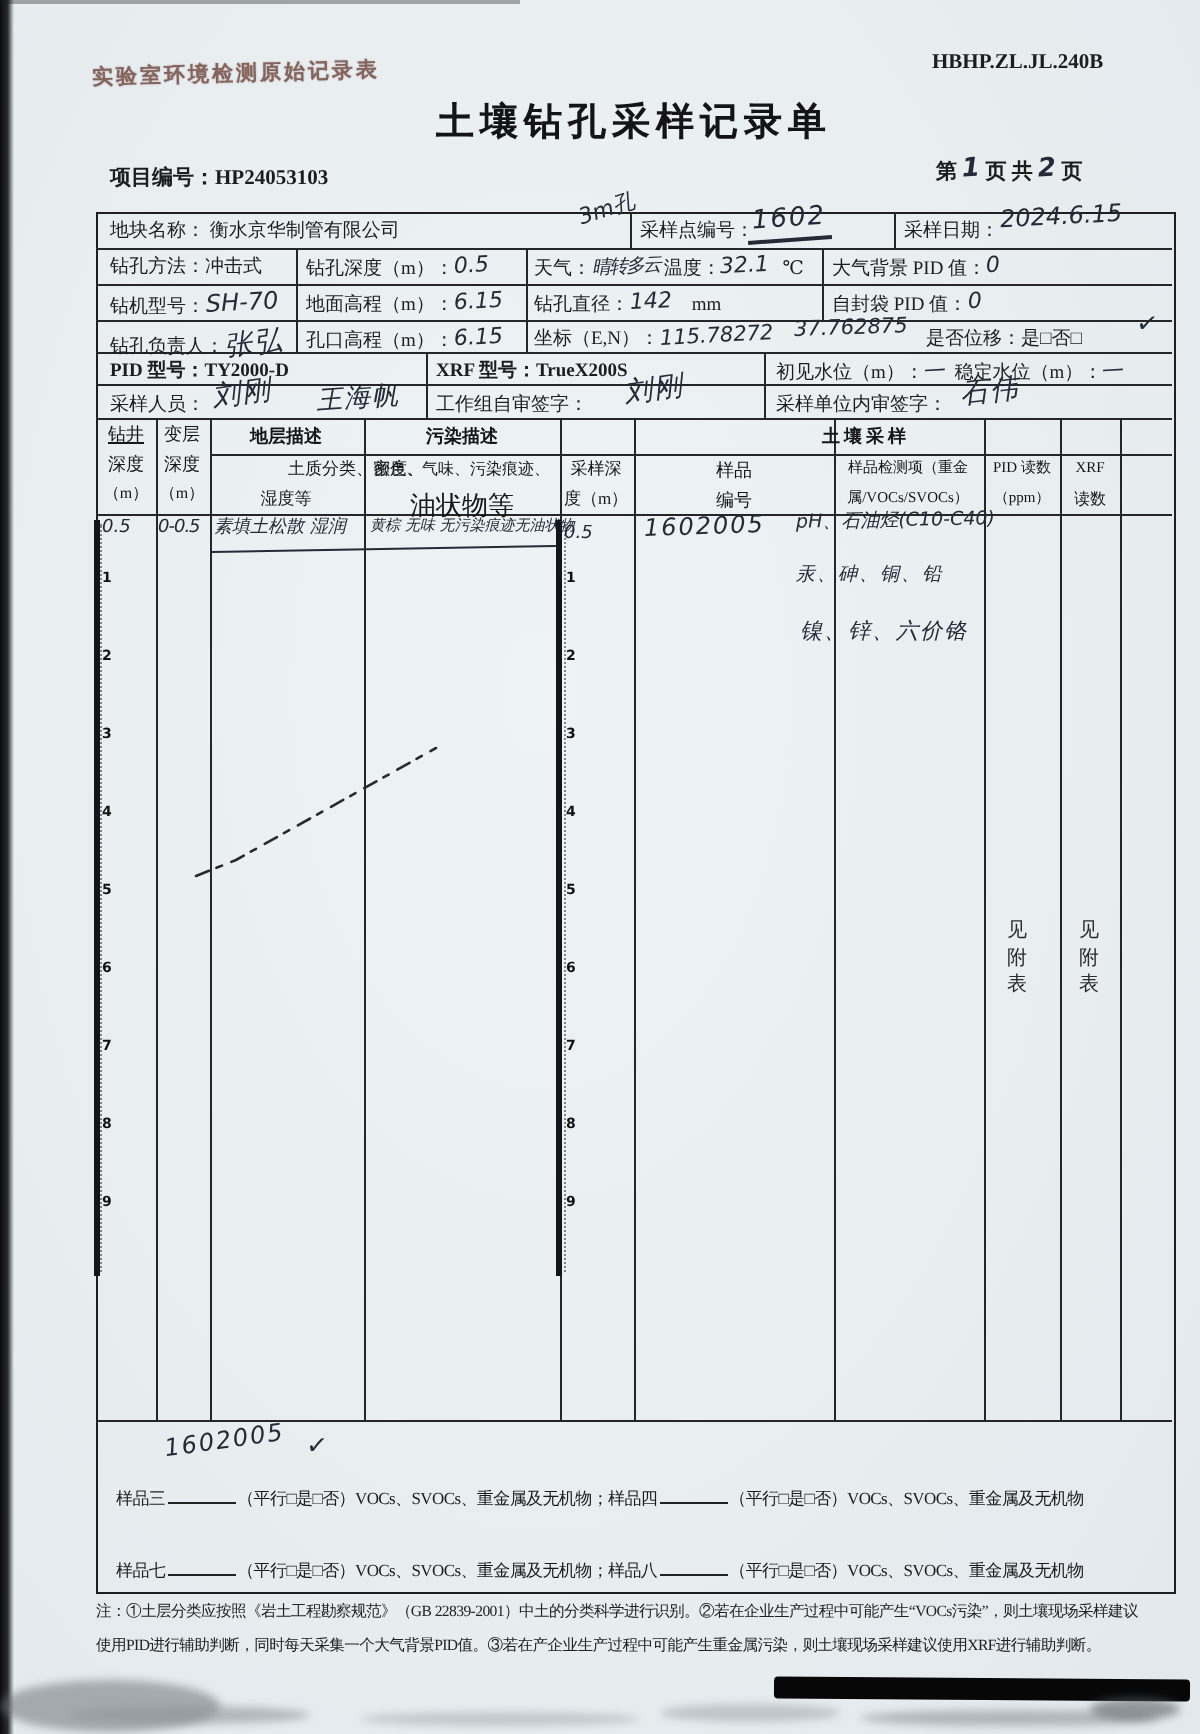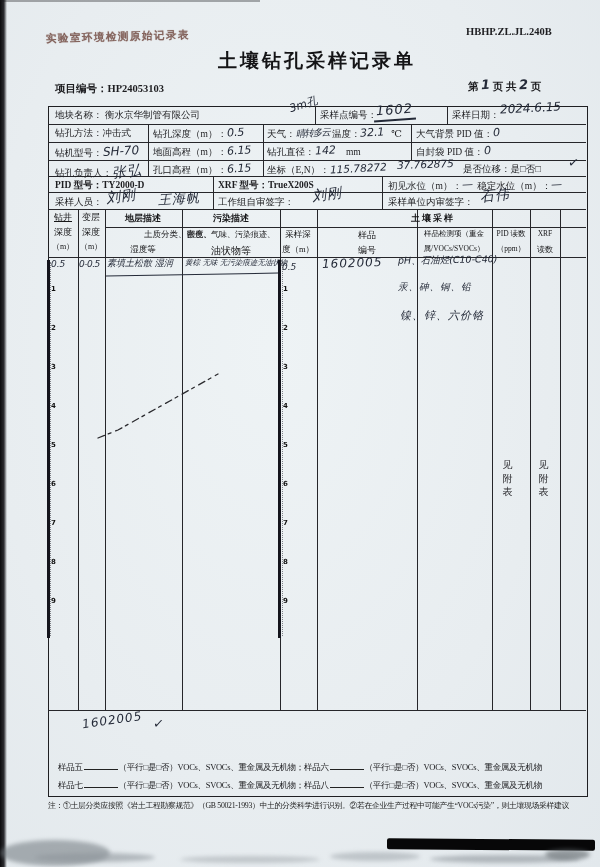--- a/index.html
+++ b/index.html
@@ -146,21 +146,21 @@
   <div class="ct" style="left:63px;top:226px;">深度</div>
   <div class="ct" style="left:63px;top:241px;font-size:8px;">（m）</div>
   <div class="ct" style="left:91px;top:211px;">变层</div>
   <div class="ct" style="left:91px;top:226px;">深度</div>
   <div class="ct" style="left:91px;top:241px;font-size:8px;">（m）</div>
   <div class="ct" style="left:143px;top:212px;font-weight:bold;">地层描述</div>
   <div class="ct" style="left:143px;top:229px;font-size:8.5px;margin-left:35px;">土质分类、密度、</div>
   <div class="ct" style="left:143px;top:244px;font-size:8.5px;">湿度等</div>
   <div class="ct" style="left:231px;top:212px;font-weight:bold;">污染描述</div>
   <div class="ct" style="left:231px;top:229px;font-size:8px;">颜色、气味、污染痕迹、</div>
-  <div class="ct" style="left:231px;top:244px;font-size:10px;">油状物等</div>
+  <div class="ct" style="left:231px;top:244px;font-size:13px;">油状物等</div>
   <div class="ct" style="left:433px;top:212px;font-weight:bold;letter-spacing:2px;">土壤采样</div>
   <div class="ct" style="left:298px;top:229px;font-size:8.5px;">采样深</div>
   <div class="ct" style="left:298px;top:244px;font-size:8.5px;">度（m）</div>
   <div class="ct" style="left:367px;top:229px;">样品</div>
   <div class="ct" style="left:367px;top:244px;">编号</div>
   <div class="ct" style="left:454px;top:229px;font-size:7.5px;">样品检测项（重金</div>
   <div class="ct" style="left:454px;top:244px;font-size:7.5px;">属/VOCs/SVOCs）</div>
   <div class="ct" style="left:511px;top:229px;font-size:7.5px;">PID 读数</div>
   <div class="ct" style="left:511px;top:244px;font-size:7.5px;">（ppm）</div>
   <div class="ct" style="left:545px;top:229px;font-size:7.5px;">XRF</div>
@@ -204,30 +204,31 @@
     <span class="rnum" style="left:283px;top:597px;">9</span>
   </div>
 
   <div class="vtext" style="left:500px;top:452px;">见附表</div>
   <div class="vtext" style="left:536px;top:452px;">见附表</div>
 
   <svg width="140" height="90" style="position:absolute;left:90px;top:360px;">
     <path d="M8,78 L28,70 L128,14" fill="none" stroke="#2a2a2e" stroke-width="1.3" stroke-dasharray="7 4 3 5" stroke-linecap="round"></path>
   </svg>
 
-  <div class="fline" style="top:760px;">
-    <span>样品五</span><span class="blank"></span><span>（平行□是□否）VOCs、SVOCs、重金属及无机物；</span><span>样品六</span><span class="blank"></span><span>（平行□是□否）VOCs、SVOCs、重金属及无机物</span>
+  <div class="fline" style="top:742px;">
+    <span>样品三</span><span class="blank"></span><span>（平行□是□否）VOCs、SVOCs、重金属及无机物；</span><span>样品四</span><span class="blank"></span><span>（平行□是□否）VOCs、SVOCs、重金属及无机物</span>
   </div>
   <div class="fline" style="top:778px;">
     <span>样品七</span><span class="blank"></span><span>（平行□是□否）VOCs、SVOCs、重金属及无机物；</span><span>样品八</span><span class="blank"></span><span>（平行□是□否）VOCs、SVOCs、重金属及无机物</span>
   </div>
   <div class="h" style="left:82px;top:713px;font-size:12px;transform:rotate(-8deg);letter-spacing:1px;">1602005</div>
   <div class="h" style="left:153px;top:716px;font-size:13px;transform:rotate(5deg);font-weight:bold;">✓</div>
 
-  <div class="note" style="top:800px;white-space:nowrap;overflow:hidden;">注：①土层分类应按照《岩土工程勘察规范》（GB 50021-1993）中土的分类科学进行识别。②若在企业生产过程中可能产生“VOCs污染”，则土壤现场采样建议</div>
+  <div class="note" style="top:800px;white-space:nowrap;overflow:hidden;">注：①土层分类应按照《岩土工程勘察规范》（GB 22839-2001）中土的分类科学进行识别。②若在企业生产过程中可能产生“VOCs污染”，则土壤现场采样建议</div>
+  <div class="note" style="top:817px;white-space:nowrap;overflow:hidden;">使用PID进行辅助判断，同时每天采集一个大气背景PID值。③若在产企业生产过程中可能产生重金属污染，则土壤现场采样建议使用XRF进行辅助判断。</div>
 
   <div style="position:absolute;left:387px;top:839px;width:208px;height:11px;background:#070708;border-radius:2px;transform:rotate(.4deg);"></div>
   <div>
     <div class="smudge" style="left:0px;top:840px;width:110px;height:26px;background:#6f777d;opacity:.55;"></div>
     <div class="smudge" style="left:35px;top:853px;width:120px;height:9px;background:#8e959b;opacity:.6;"></div>
     <div class="smudge" style="left:180px;top:856px;width:140px;height:7px;background:#a3a9ae;opacity:.55;"></div>
     <div class="smudge" style="left:330px;top:852px;width:90px;height:9px;background:#979ea4;opacity:.5;"></div>
     <div class="smudge" style="left:430px;top:855px;width:150px;height:8px;background:#8d949a;opacity:.6;"></div>
     <div class="smudge" style="left:545px;top:849px;width:45px;height:11px;background:#5d6468;opacity:.6;"></div>
   </div>

